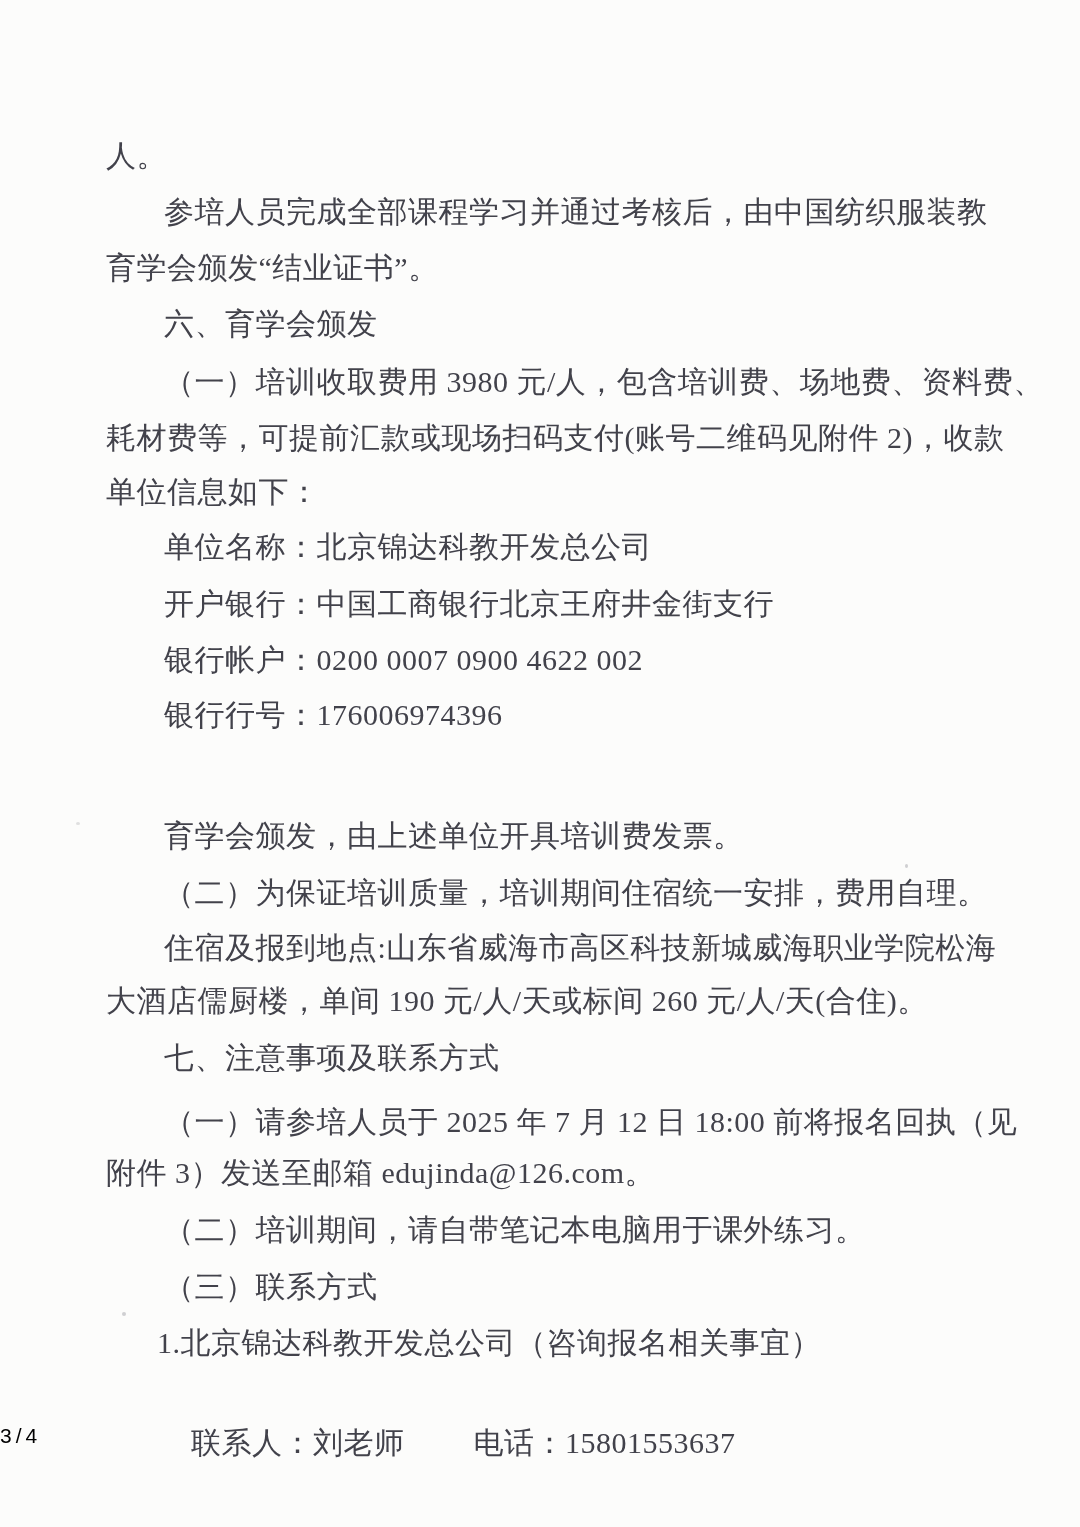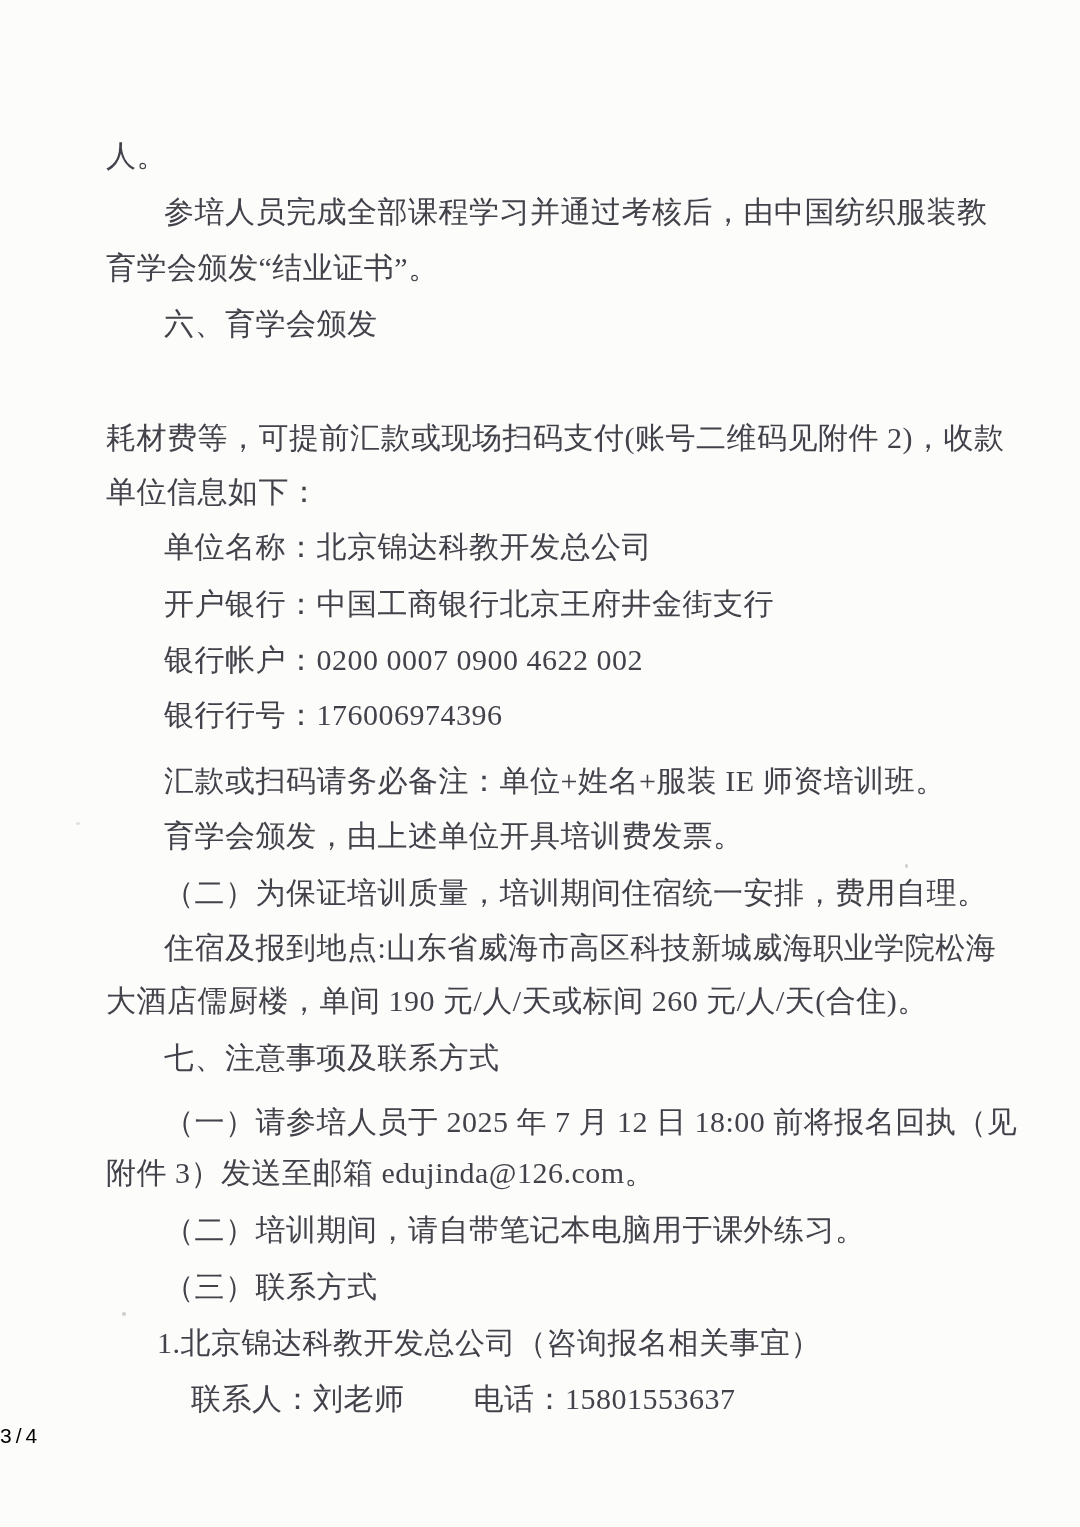--- a/index.html
+++ b/index.html
@@ -17,21 +17,21 @@
     font-size:30px;
     line-height:1.15;
     color:#42424b;
     letter-spacing:0.5px;
     white-space:pre;
     font-weight:400;
   }
   .l-cont    { left:106px; }
   .l-ind     { left:164px; }
   .l-item    { left:157px; }
-  .l-contact { left:191px; }
+  .l-contact { left:191px;margin-top:44px; }
   .footer {
     position:absolute;
     left:0; right:0;
     top:1424px;
     text-align:left;
     font-family:"Liberation Sans","DejaVu Sans",sans-serif;
     font-size:21px;
     color:#000000;
     letter-spacing:4px;
   }
@@ -47,27 +47,27 @@
 </style>
 </head>
 <body>
 
 <div class="page">
 
   <div class="line l-cont" style="top:139px">人。</div>
   <div class="line l-ind" style="top:195px">参培人员完成全部课程学习并通过考核后，由中国纺织服装教</div>
   <div class="line l-cont" style="top:251px">育学会颁发“结业证书”。</div>
   <div class="line l-ind" style="top:307px">六、育学会颁发</div>
+  <div class="line l-ind" style="top:365px">（一）培训收取费用 3980 元/人，包含培训费、场地费、资料费、</div>
   <div class="line l-cont" style="top:421px">耗材费等，可提前汇款或现场扫码支付(账号二维码见附件 2)，收款</div>
   <div class="line l-cont" style="top:475px">单位信息如下：</div>
   <div class="line l-ind" style="top:530px">单位名称：北京锦达科教开发总公司</div>
   <div class="line l-ind" style="top:587px">开户银行：中国工商银行北京王府井金街支行</div>
   <div class="line l-ind" style="top:643px">银行帐户：0200 0007 0900 4622 002</div>
   <div class="line l-ind" style="top:698px">银行行号：176006974396</div>
-  <div class="line l-ind" style="top:764px">汇款或扫码请务必备注：单位+姓名+服装 IE 师资培训班。</div>
   <div class="line l-ind" style="top:819px">育学会颁发，由上述单位开具培训费发票。</div>
   <div class="line l-ind" style="top:931px">住宿及报到地点:山东省威海市高区科技新城威海职业学院松海</div>
   <div class="line l-ind" style="top:876px">（二）为保证培训质量，培训期间住宿统一安排，费用自理。</div>
   <div class="line l-cont" style="top:984px">大酒店儒厨楼，单间 190 元/人/天或标间 260 元/人/天(合住)。</div>
   <div class="line l-ind" style="top:1041px">七、注意事项及联系方式</div>
   <div class="line l-ind" style="top:1105px">（一）请参培人员于 2025 年 7 月 12 日 18:00 前将报名回执（见</div>
   <div class="line l-cont" style="top:1156px">附件 3）发送至邮箱 edujinda@126.com。</div>
   <div class="line l-ind" style="top:1213px">（二）培训期间，请自带笔记本电脑用于课外练习。</div>
   <div class="line l-ind" style="top:1270px">（三）联系方式</div>
   <div class="line l-item" style="top:1326px">1.北京锦达科教开发总公司（咨询报名相关事宜）</div>

